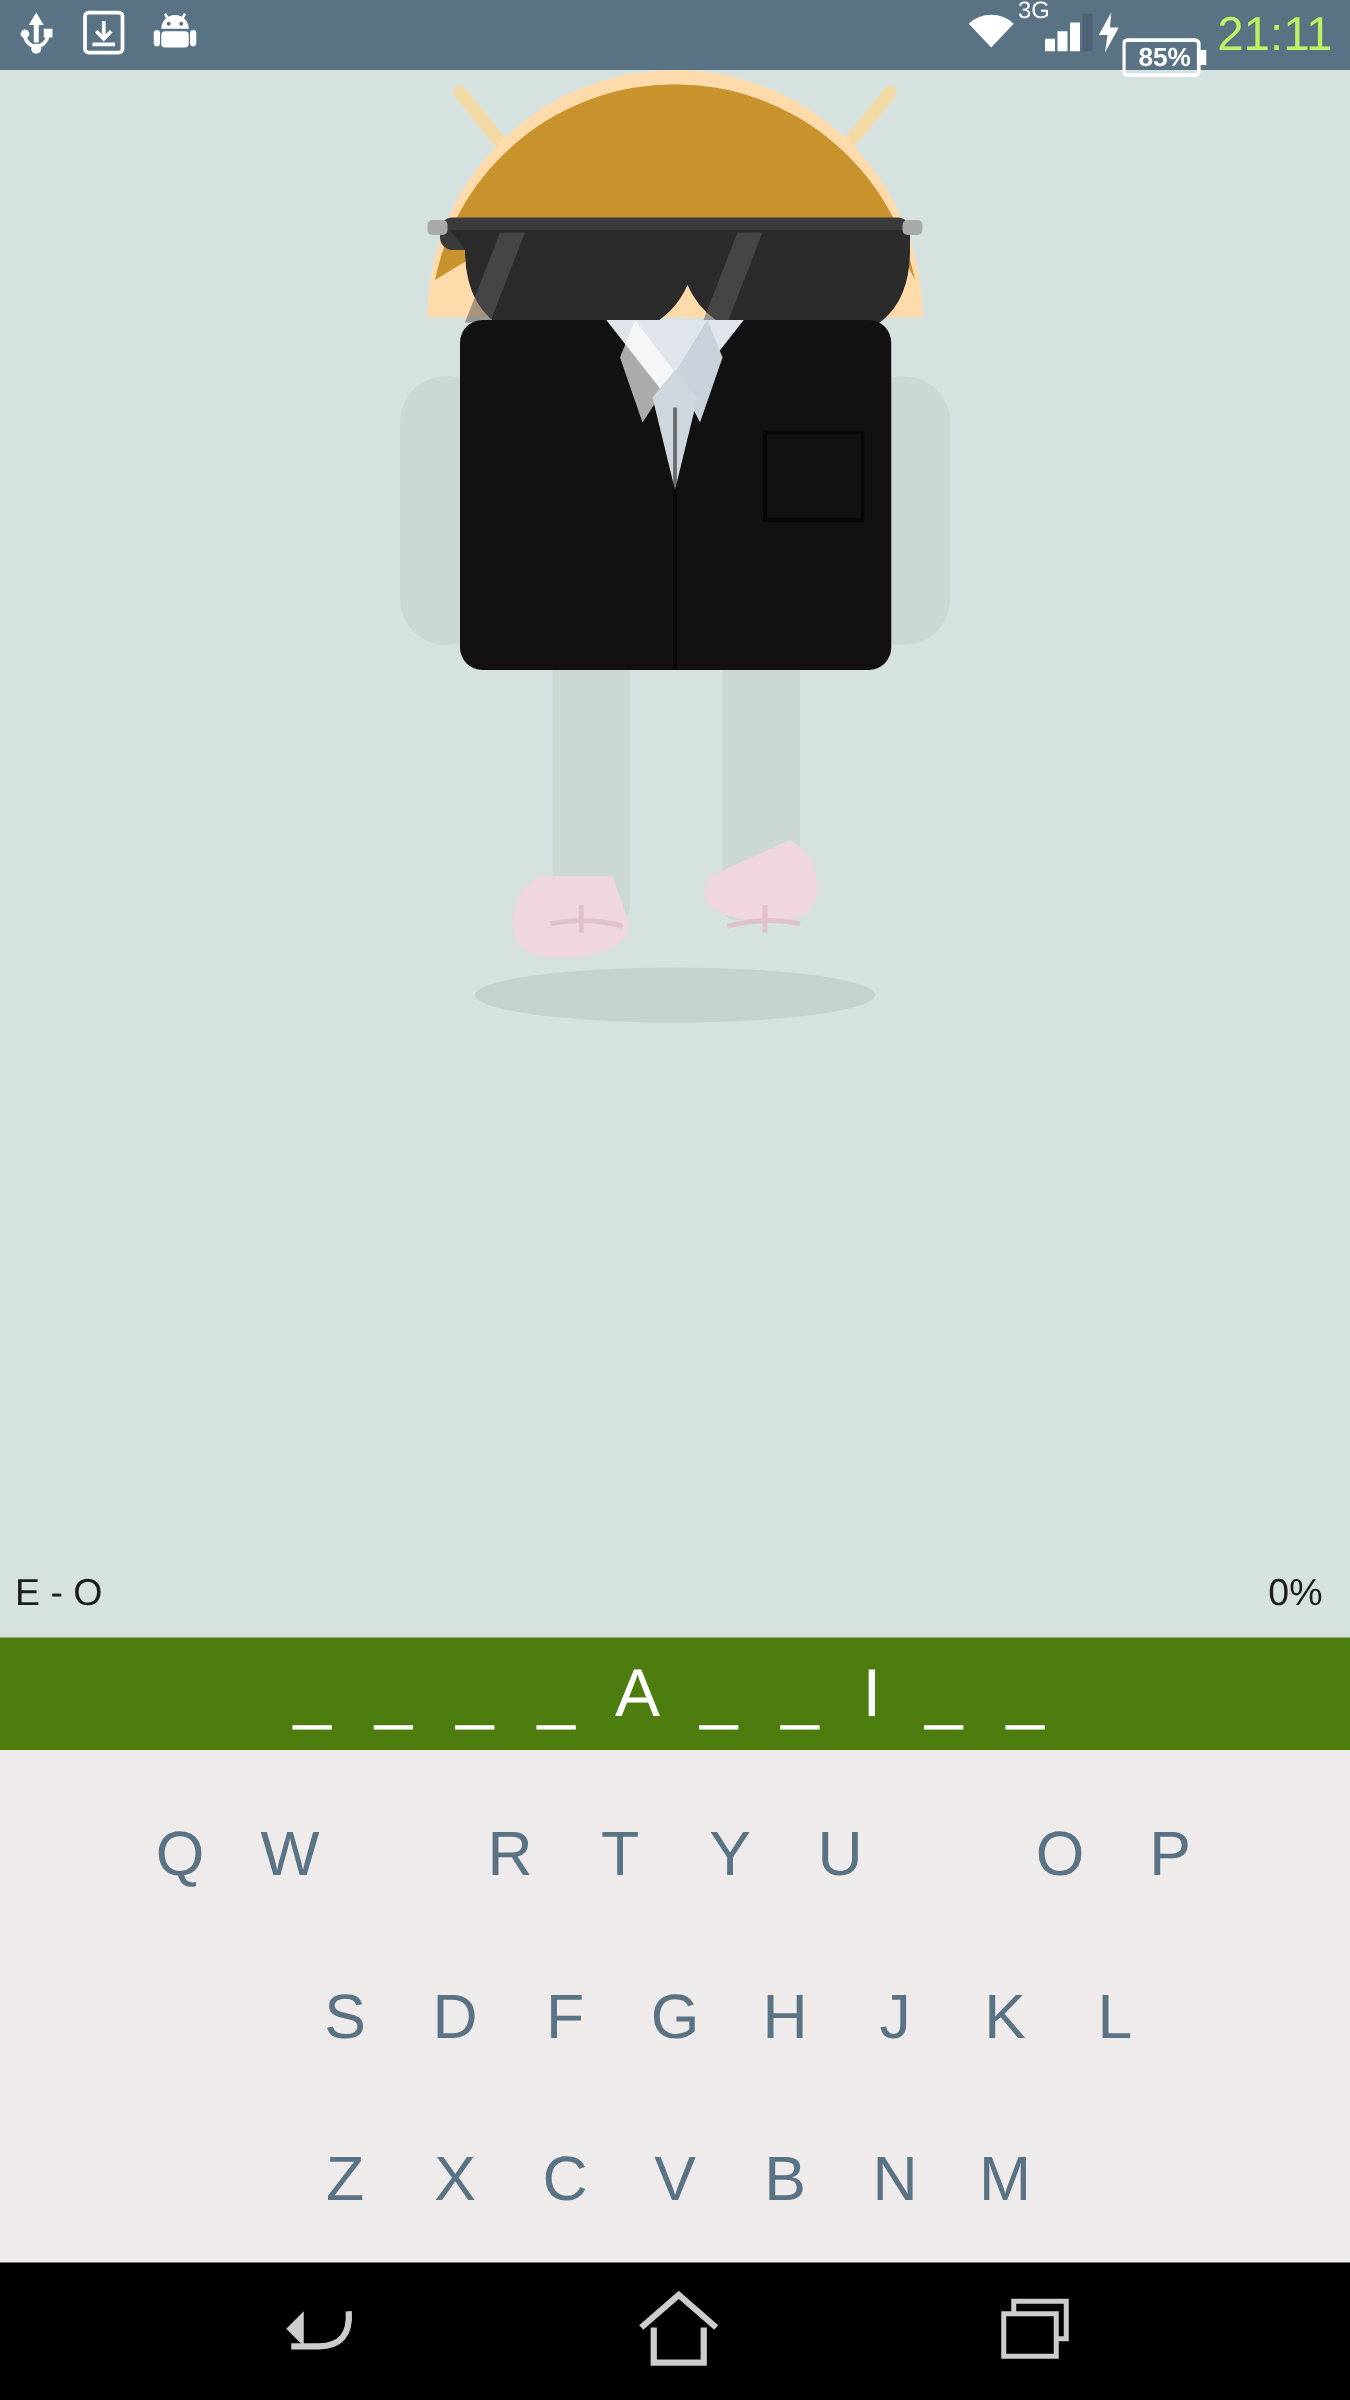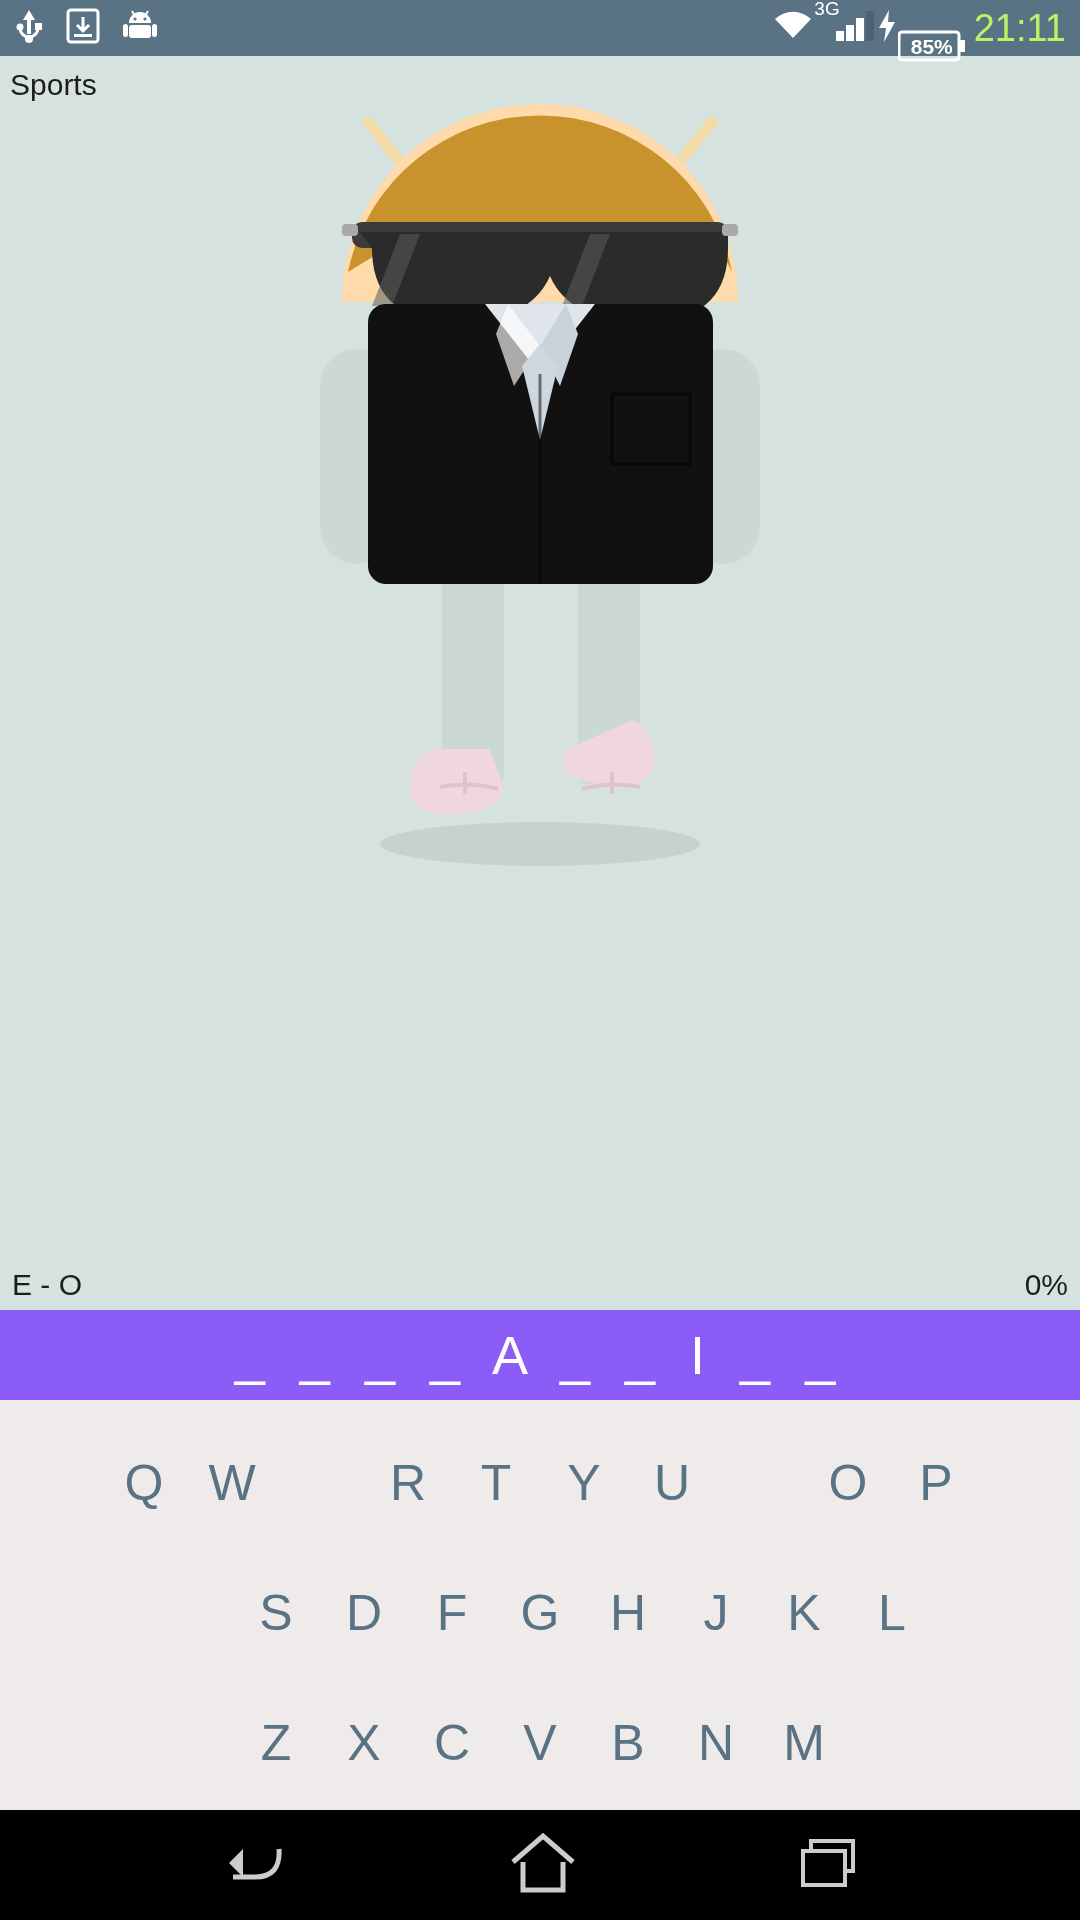--- a/index.html
+++ b/index.html
@@ -87,33 +87,33 @@
     position: absolute;
     left: 0; right: 0; top: 0;
     display: flex;
     justify-content: center;
   }
 
   
   .progressrow {
     height: 52px;
     display: flex;
-    align-items: flex-end;
+    align-items: flex-start;
     justify-content: space-between;
-    padding: 0 12px 8px 12px;
+    padding: 0 22px 8px 12px;
     box-sizing: border-box;
     font-size: 30px;
     color: #1d1d1d;
     background: #d6e2df;
   }
 
   
   .wordbar {
     height: 90px;
-    background: #8b5cf6;
+    background: #4d7c0f;
     display: flex;
     align-items: center;
     justify-content: center;
   }
   .word {
     color: #ffffff;
     font-size: 54px;
     letter-spacing: 10px;
     font-family: "Liberation Sans", sans-serif;
     white-space: pre;
@@ -214,21 +214,20 @@
         <svg width="68" height="36" viewBox="0 0 68 36">
           <rect x="1" y="4" width="60" height="28" rx="3" fill="none" stroke="#ffffff" stroke-width="3"></rect>
           <rect x="62" y="12" width="5" height="12" fill="#ffffff"></rect>
         </svg>
         <span class="battery-pct">85%</span>
       </span>
       <span class="clock">21:11</span>
     </div>
   </div>
 
-  <div class="category">Sports</div>
 
   <div class="gamearea">
     <div class="figure-wrap">
       <svg width="560" height="790" viewBox="0 0 560 790">
 
         <ellipse cx="280" cy="740" rx="160" ry="22" fill="#c5d2ce"></ellipse>
 
         <rect x="60" y="245" width="75" height="215" rx="37" fill="#cbd8d3"></rect>
         <rect x="425" y="245" width="75" height="215" rx="37" fill="#cbd8d3"></rect>
 

